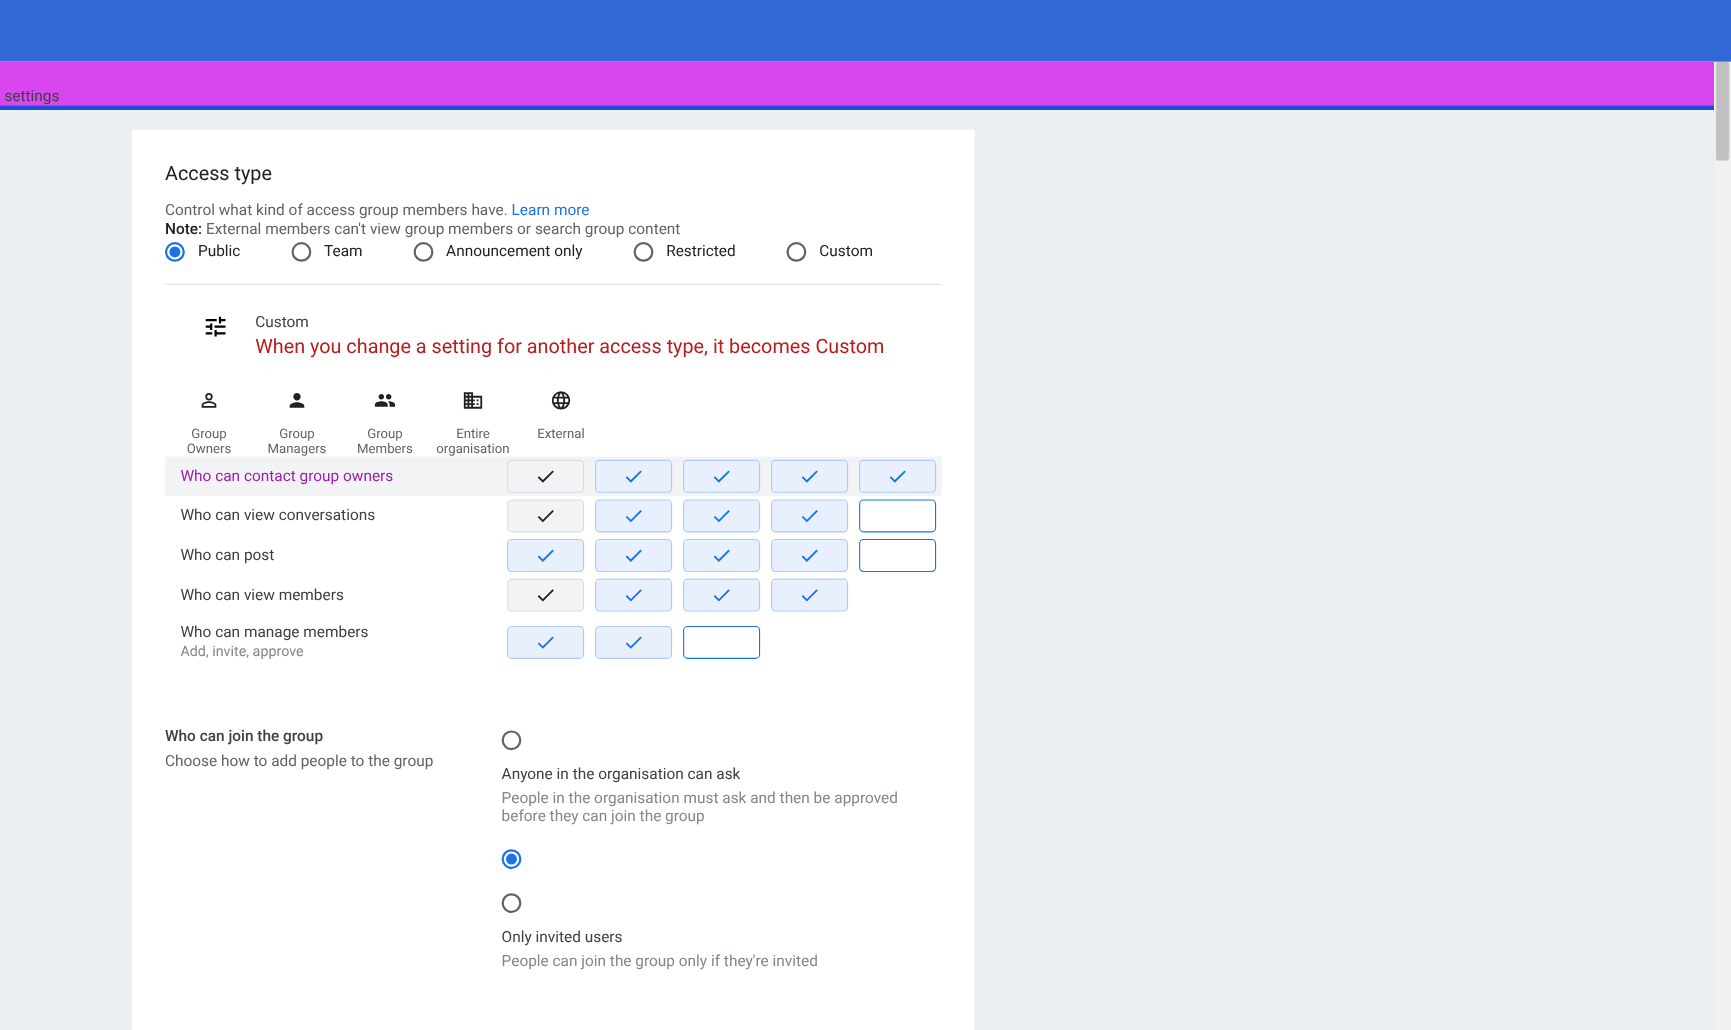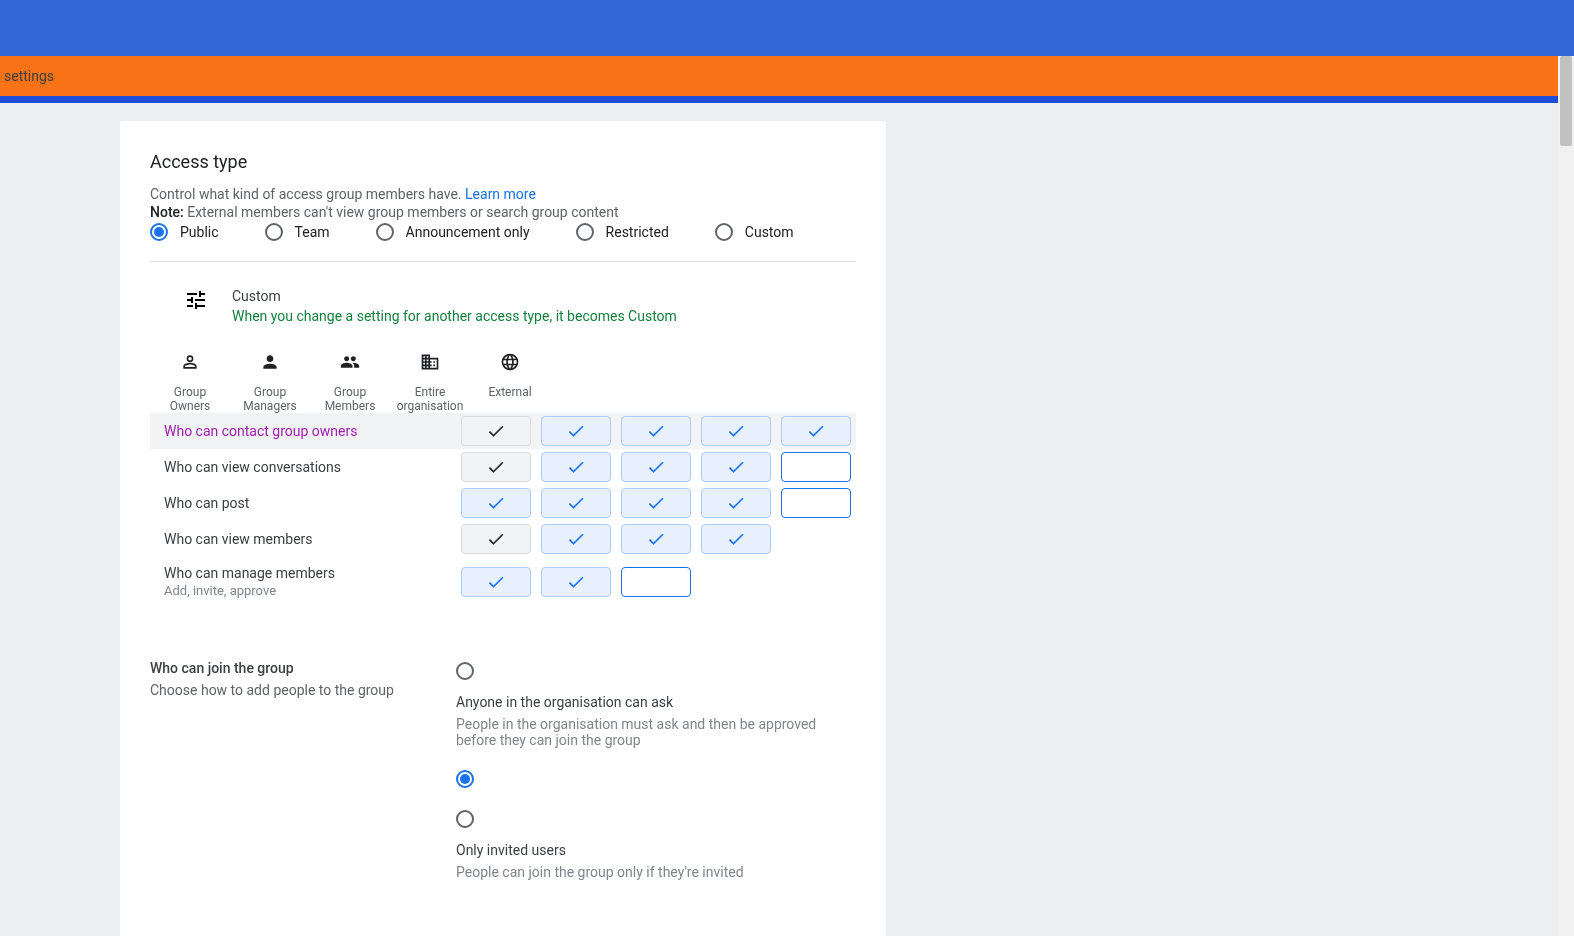--- a/index.html
+++ b/index.html
@@ -8,25 +8,25 @@
     font-family: Roboto, Arial, sans-serif;
     background: #eceff1;
     color: #202124;
     font-size: 14px;
   }
   .topbar {
     height: 56px;
     background: #3367d6;
   }
   .subbar {
-    background: #f97316;
-    border-bottom: 7px solid #1d4ed8;
+    background: #d946ef;
+    border-bottom: 4px solid #1d4ed8;
     height: 40px;
     display: flex;
-    align-items: center;
+    align-items: flex-end;
     padding: 0 4px;
     color: #3c4043;
   }
   .page-wrap {
     display: flex;
     justify-content: flex-start;
     padding: 18px 0 40px 120px;
   }
   .card {
     background: #fff;
@@ -102,22 +102,22 @@
   }
   .tune-icon svg {
     width: 24px;
     height: 24px;
   }
   .custom-title {
     font-size: 14px;
     color: #3c4043;
   }
   .custom-sub {
-    font-size: 14px;
-    color: #15803d;
+    font-size: 18px;
+    color: #b91c1c;
     margin-top: 4px;
   }
   
   .matrix-wrap {
     margin-top: 18px;
   }
   .matrix-header {
     display: flex;
   }
   .row-label-col {

